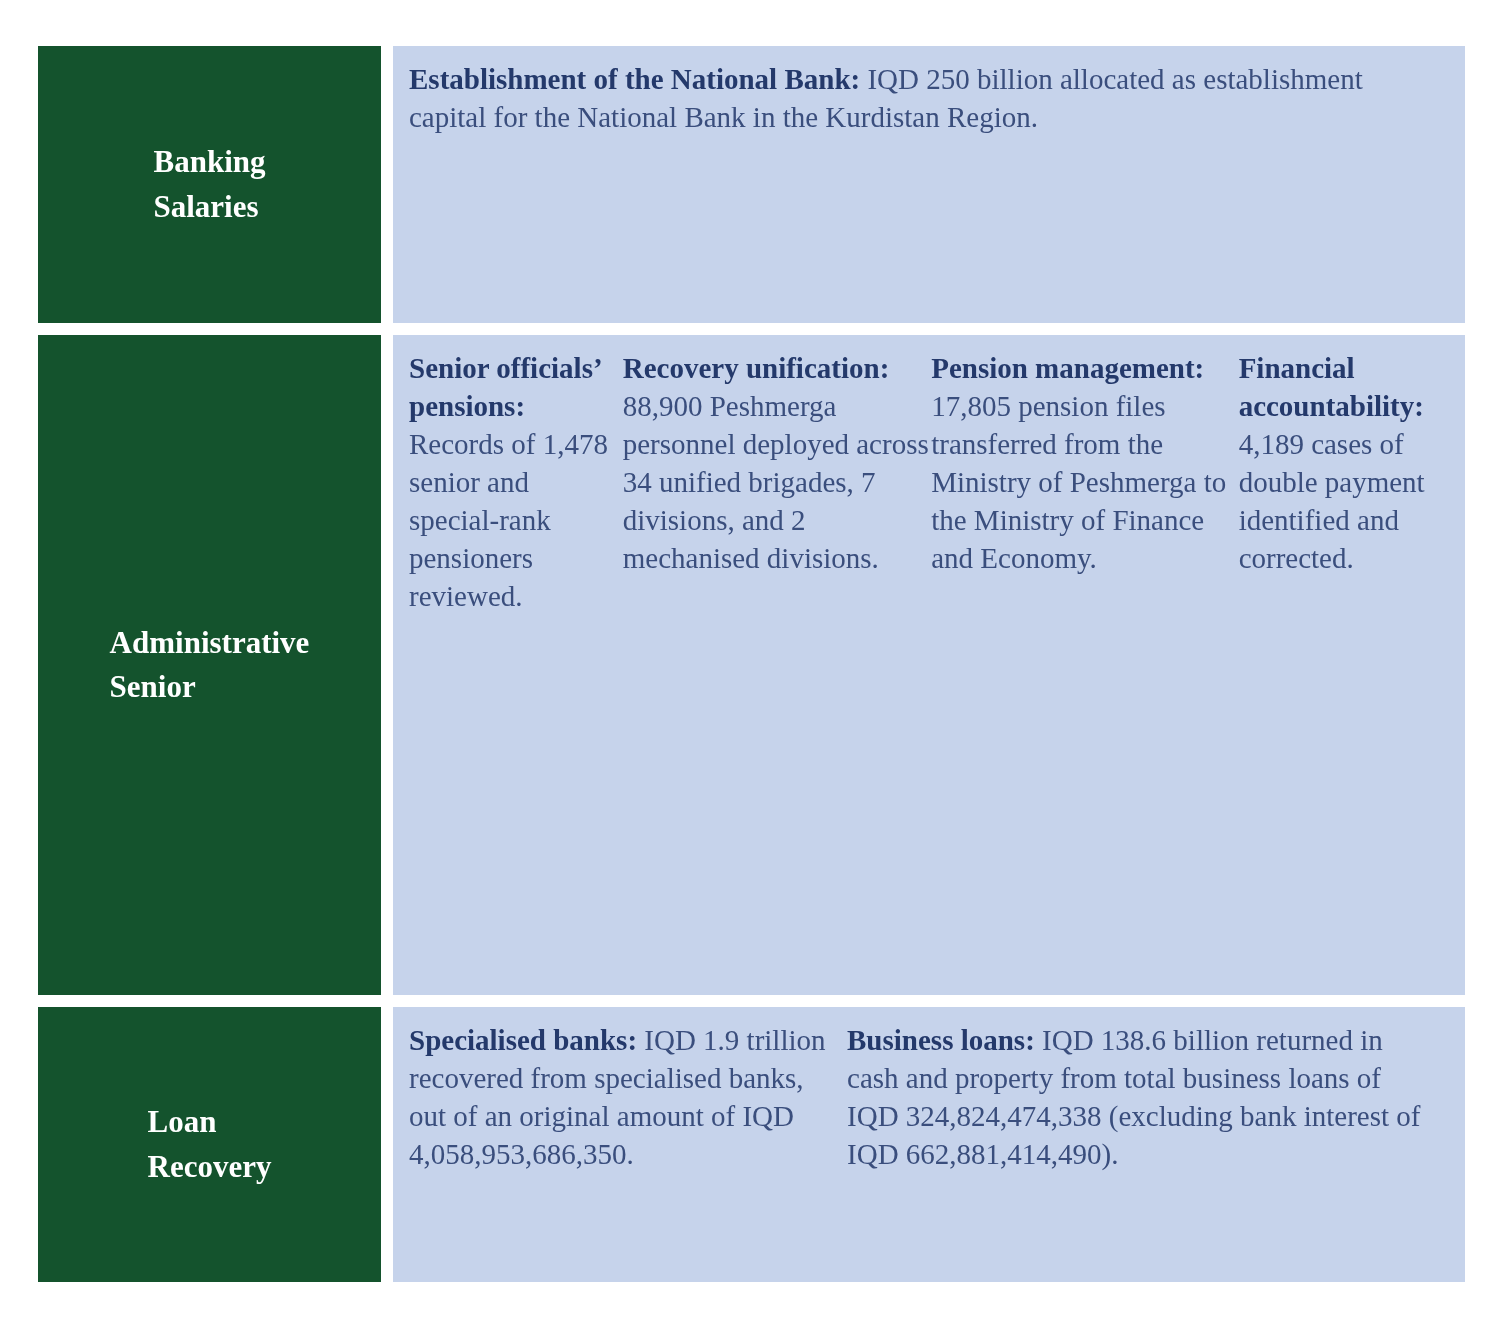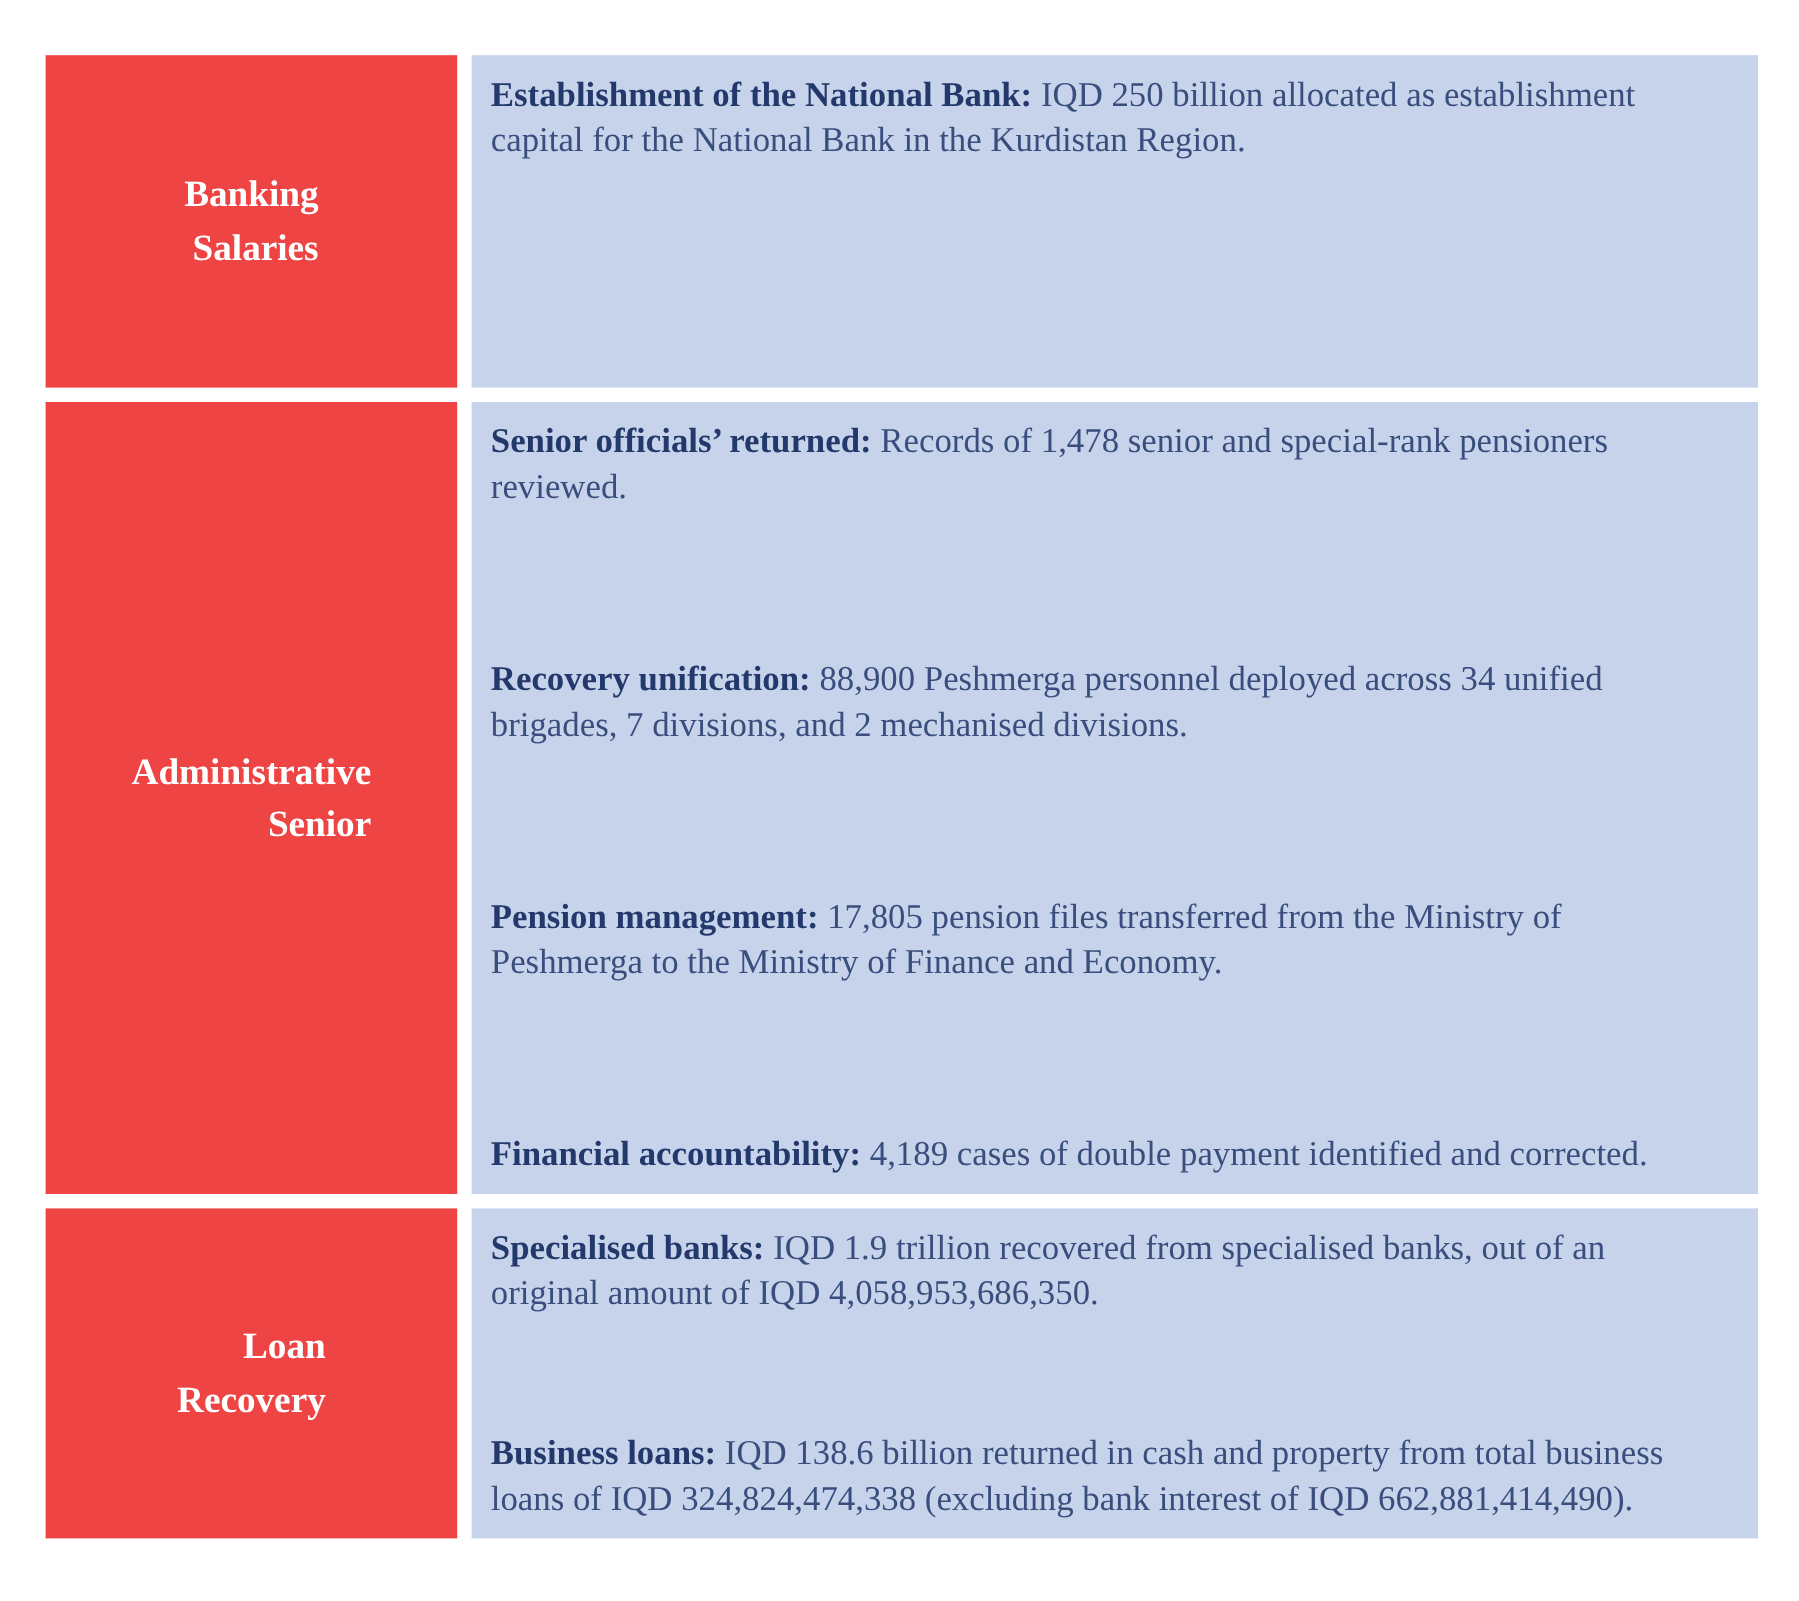--- a/index.html
+++ b/index.html
@@ -26,36 +26,36 @@
     grid-template-columns: 343px 1072px;
     column-gap: 12px;
     margin-bottom: 12px;
   }
   .row:last-child { margin-bottom: 0; }
   .row-0 { height: 277px; }
   .row-1 { height: 660px; }
   .row-2 { height: 275px; }
 
   .label-cell {
-    background: #ef4444;
+    background: #14532d;
     color: #ffffff;
     display: flex;
     align-items: center;
     justify-content: center;
-    text-align: right;
+    text-align: left;
     font-weight: bold;
     font-size: 31px;
     line-height: 1.42;
     white-space: pre-line;
   }
   .content-cell {
     background: #c6d3eb;
     display: flex;
-    flex-direction: column;
-    justify-content: space-between;
+    flex-direction: row;
+    justify-content: flex-start;
     padding: 14px 30px 14px 16px;
     box-sizing: border-box;
     row-gap: 28px;
   }
   .item {
     margin: 0;
     font-size: 29px;
     line-height: 38px;
     color: #3a4e7d;
   }
@@ -79,21 +79,21 @@
           <span class="item-text">IQD 250 billion allocated as establishment capital for the National Bank in the Kurdistan Region.</span>
         </p>
       </div>
     </section>
 
     <section class="row row-1">
       <div class="label-cell">Administrative
 Senior</div>
       <div class="content-cell">
         <p class="item">
-          <strong class="item-heading">Senior officials’ returned:</strong>
+          <strong class="item-heading">Senior officials’ pensions:</strong>
           <span class="item-text">Records of 1,478 senior and special-rank pensioners reviewed.</span>
         </p>
         <p class="item">
           <strong class="item-heading">Recovery unification:</strong>
           <span class="item-text">88,900 Peshmerga personnel deployed across 34 unified brigades, 7 divisions, and 2 mechanised divisions.</span>
         </p>
         <p class="item">
           <strong class="item-heading">Pension management:</strong>
           <span class="item-text">17,805 pension files transferred from the Ministry of Peshmerga to the Ministry of Finance and Economy.</span>
         </p>

